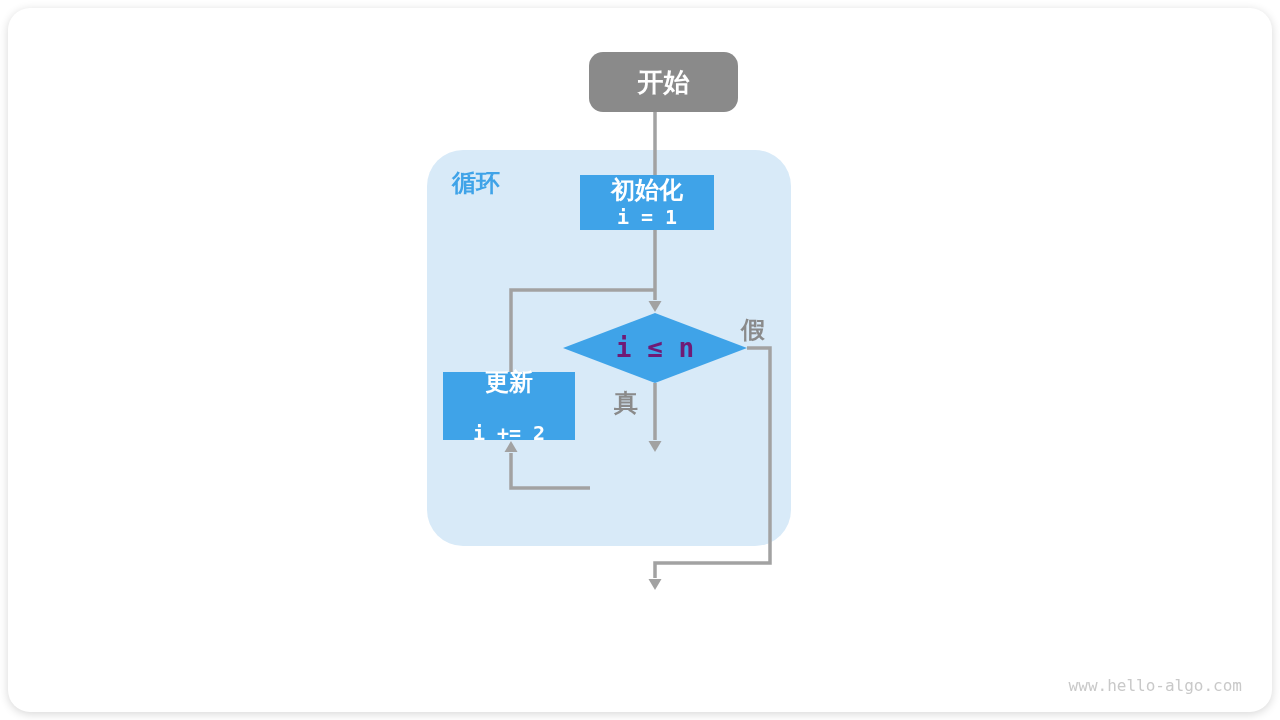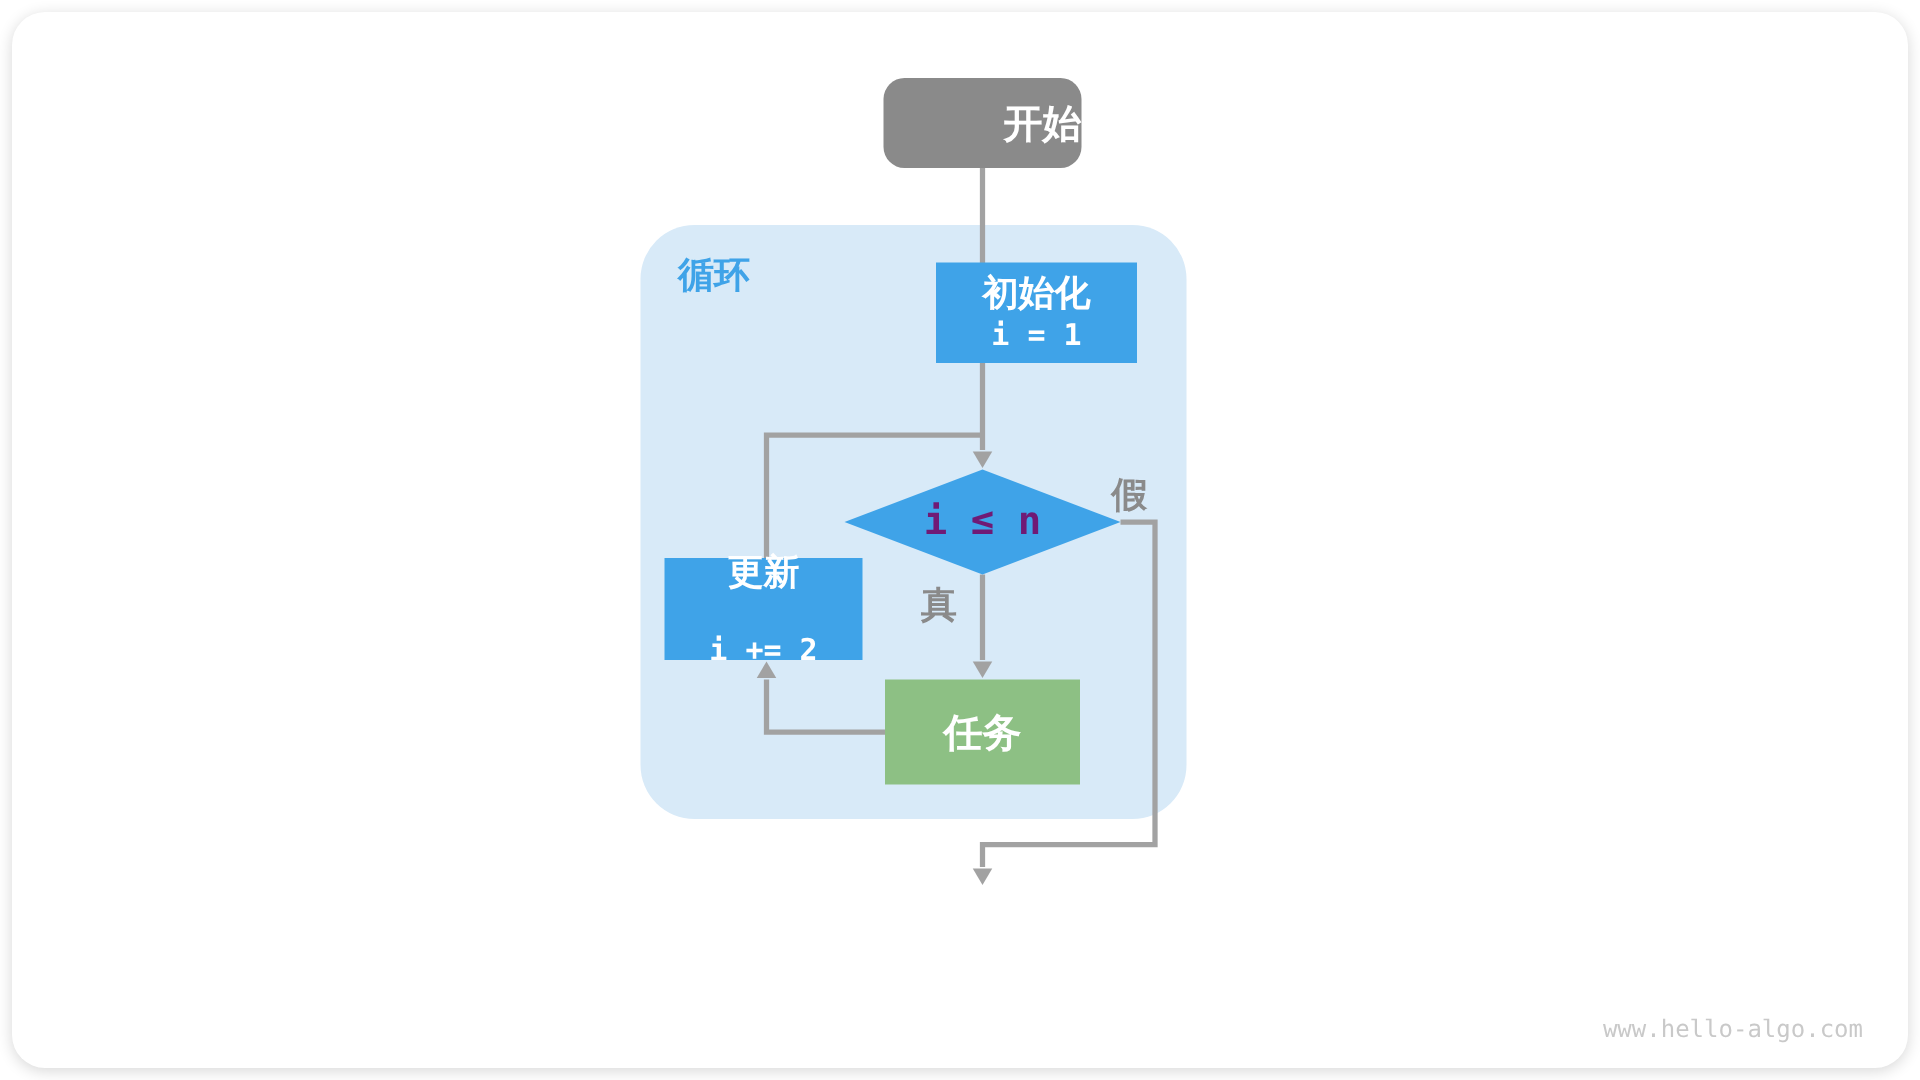--- a/index.html
+++ b/index.html
@@ -75,22 +75,22 @@
     background: var(--box-green);
     font-size: 26px;
   }
   .node-title { font-size: 24px; }
   .node-code {
     font-family: "DejaVu Sans Mono", "Liberation Mono", monospace;
     font-size: 20px;
     font-weight: 700;
     text-align: right;
   }
-  .start-node  { left: 589px; top: 52px;  width: 132px; height: 60px; align-items: flex-end; }
-  .init-node   { left: 624px; top: 175px; width: 134px; height: 67px; }
+  .start-node  { left: 589px; top: 52px;  width: 149px; height: 60px; }
+  .init-node   { left: 580px; top: 175px; width: 134px; height: 55px; }
   .update-node { left: 443px; top: 372px; width: 132px; height: 68px; gap: 24px; }
   .task-node   { left: 590px; top: 453px; width: 130px; height: 70px; }
   .end-node    { left: 589px; top: 592px; width: 132px; height: 58px; }
   .condition-text {
     position: absolute;
     left: 563px; top: 313px;
     width: 184px; height: 70px;
     display: flex;
     align-items: center;
     justify-content: center;
@@ -159,19 +159,16 @@
   </div>
 
   <div class="edge-label false-label">假</div>
   <div class="edge-label true-label">真</div>
 
   <div class="node node-process update-node">
     <span class="node-title">更新</span>
     <span class="node-code">i += 2</span>
   </div>
 
-  <div class="node node-task task-node">
-    <span>任务</span>
-  </div>
 
 
   <div class="watermark">www.hello-algo.com</div>
 </div>
 
 </body></html>

